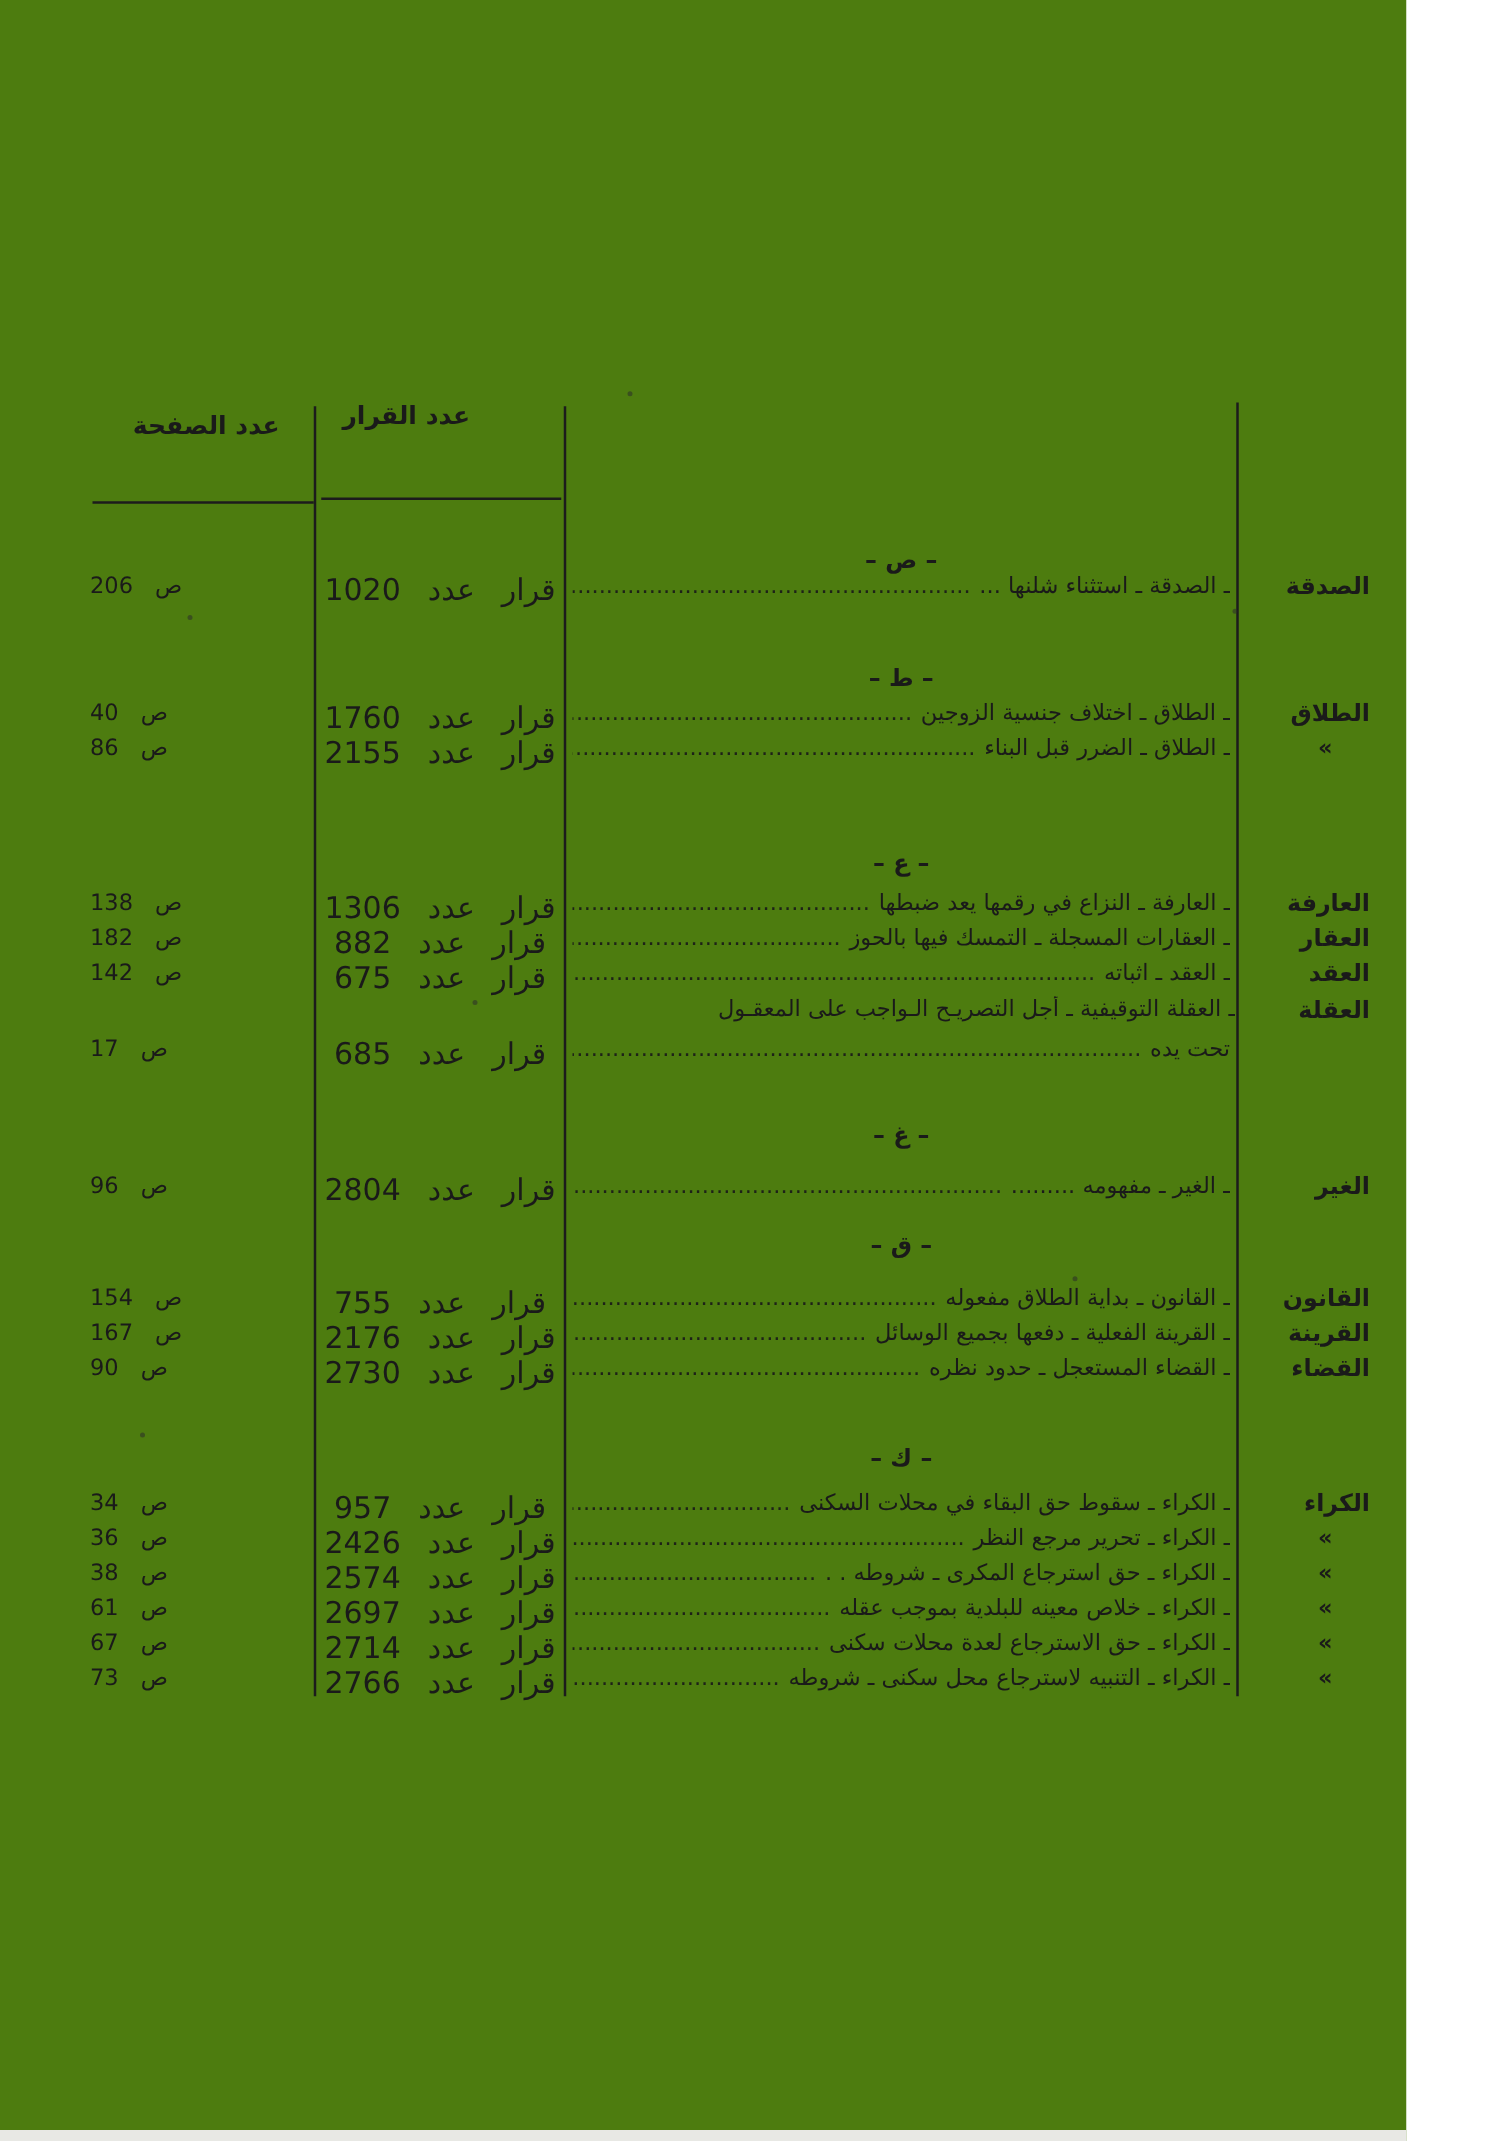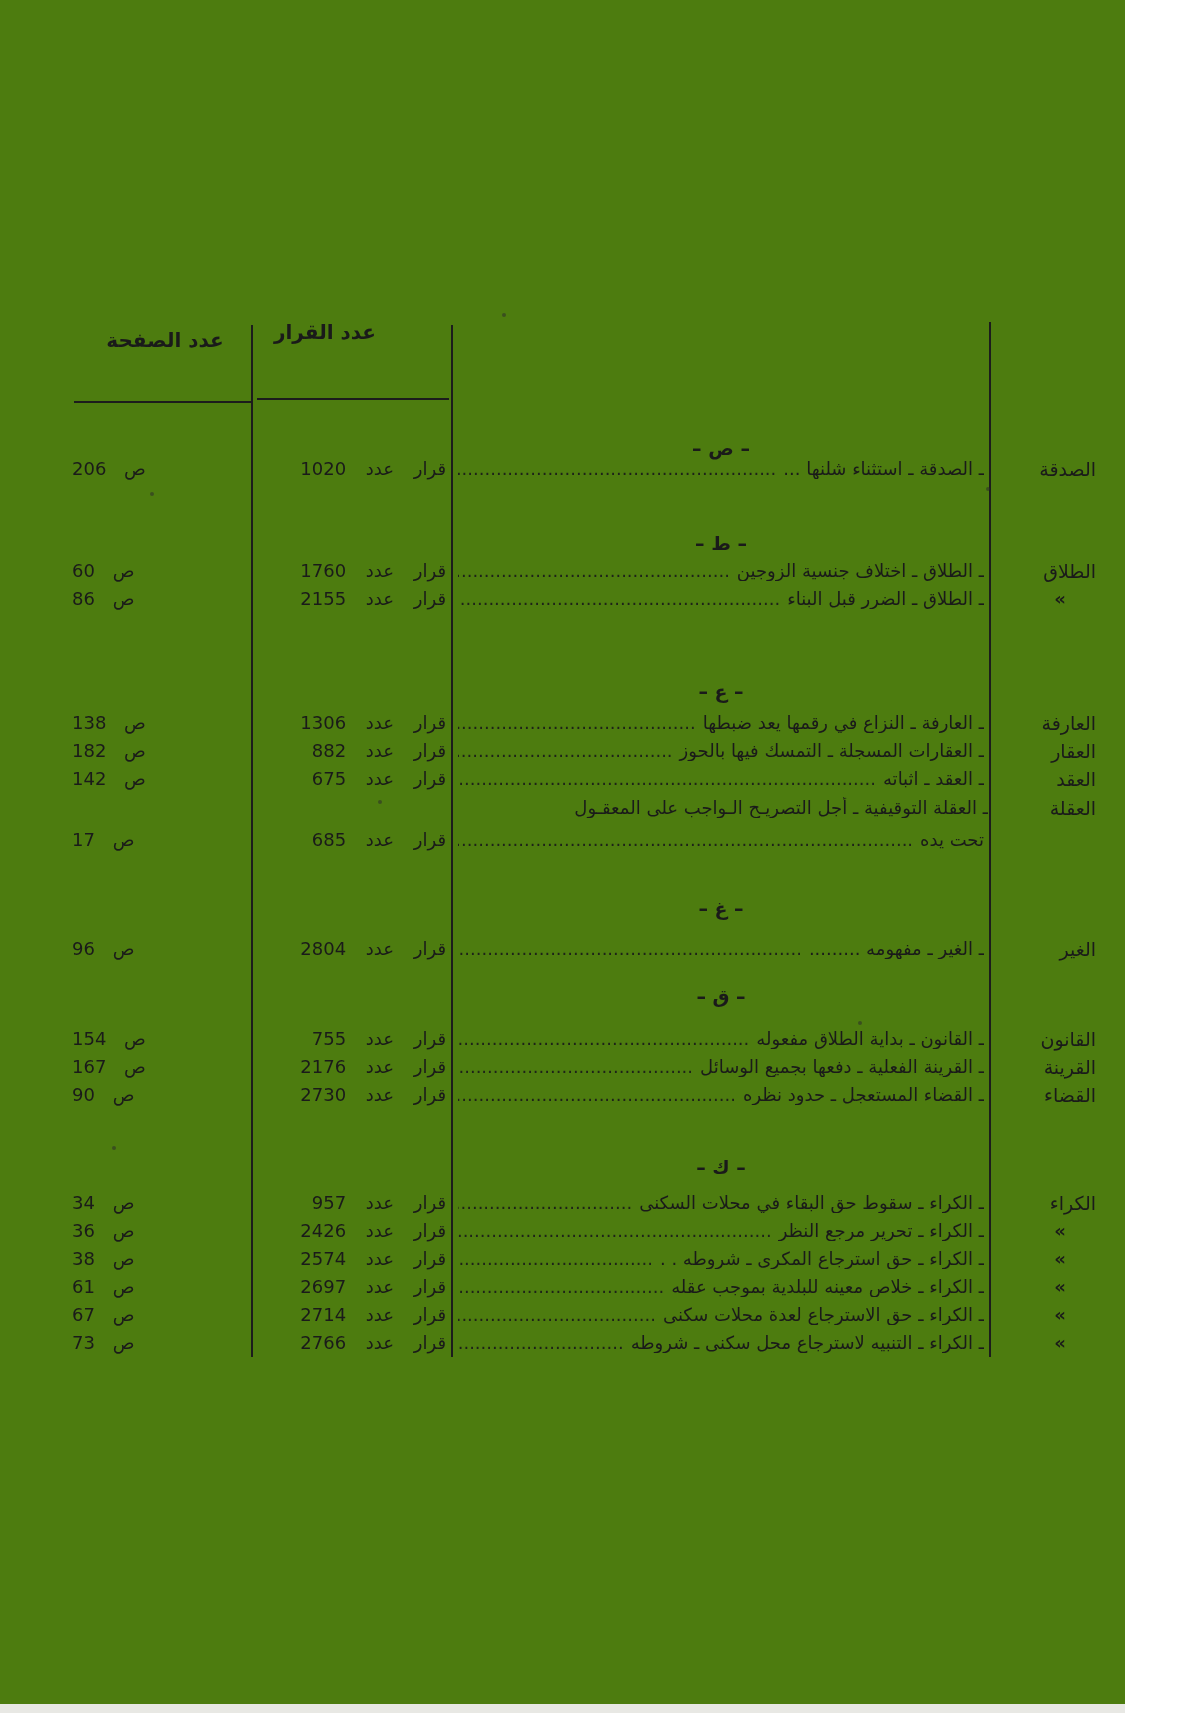--- a/index.html
+++ b/index.html
@@ -6,26 +6,26 @@
   .sheet{
     position:relative;width:1125px;height:1713px;background:#4d7c0f;
     font-family:"DejaVu Sans",sans-serif;color:#1a1a1a;overflow:hidden;
   }
   .vrule{position:absolute;width:2px;background:#1c1c1c;}
   .hrule{position:absolute;height:2px;background:#1c1c1c;}
   .col-head{position:absolute;font-weight:bold;font-size:20px;text-align:center;direction:rtl;white-space:nowrap;}
   .section-letter{position:absolute;left:455px;width:532px;text-align:center;font-weight:bold;font-size:19px;direction:rtl;}
   .trow{position:absolute;left:0;width:1196px;height:28px;}
   .trow>div{position:absolute;top:0;direction:rtl;white-space:nowrap;}
-  .subject{left:994px;width:102px;font-weight:normal;font-size:19px;text-align:right;}
+  .subject{left:994px;width:102px;font-weight:bold;font-size:19px;text-align:right;}
   .subject.ditto{width:72px;font-weight:bold;font-size:18px;}
   .entry{left:458px;width:526px;overflow:hidden;font-size:18px;text-align:right;}
   .fullentry{left:458px;width:530px;overflow:hidden;font-size:18px;text-align:right;}
   .leader{letter-spacing:3.5px;margin-right:7px;opacity:.92;}
-  .decision{left:258px;width:188px;font-size:18px;text-align:right;word-spacing:14px;}
+  .decision{left:258px;width:188px;font-size:24px;text-align:center;word-spacing:14px;}
   .pagecell{left:72px;width:146px;font-size:18px;text-align:left;word-spacing:12px;}
   .speck{position:absolute;width:4px;height:4px;border-radius:50%;background:#2c2c2c;opacity:.55;}
   .bottom-edge{position:absolute;left:0;bottom:0;width:1196px;height:9px;background:#e8e8e4;}
 </style>
 </head>
 <body>
 
 <div class="sheet">
 
   <div class="col-head" style="left:85px;top:328px;width:160px">عدد الصفحة</div>
@@ -48,21 +48,21 @@
     <div class="subject">الصدقة</div>
     <div class="entry"><span>ـ الصدقة ـ استثناء شلنها ...</span><span class="leader">..............................................................................................................</span></div>
     <div class="decision">قرار عدد 1020</div>
     <div class="pagecell">ص 206</div>
   </div>
 
   <div class="trow" style="top:560px">
     <div class="subject">الطلاق</div>
     <div class="entry"><span>ـ الطلاق ـ اختلاف جنسية الزوجين</span><span class="leader">..............................................................................................................</span></div>
     <div class="decision">قرار عدد 1760</div>
-    <div class="pagecell">ص 60</div>
+    <div class="pagecell">ص 40</div>
   </div>
   <div class="trow" style="top:588px">
     <div class="subject ditto">»</div>
     <div class="entry"><span>ـ الطلاق ـ الضرر قبل البناء</span><span class="leader">..............................................................................................................</span></div>
     <div class="decision">قرار عدد 2155</div>
     <div class="pagecell">ص 86</div>
   </div>
 
   <div class="trow" style="top:712px">
     <div class="subject">العارفة</div>

